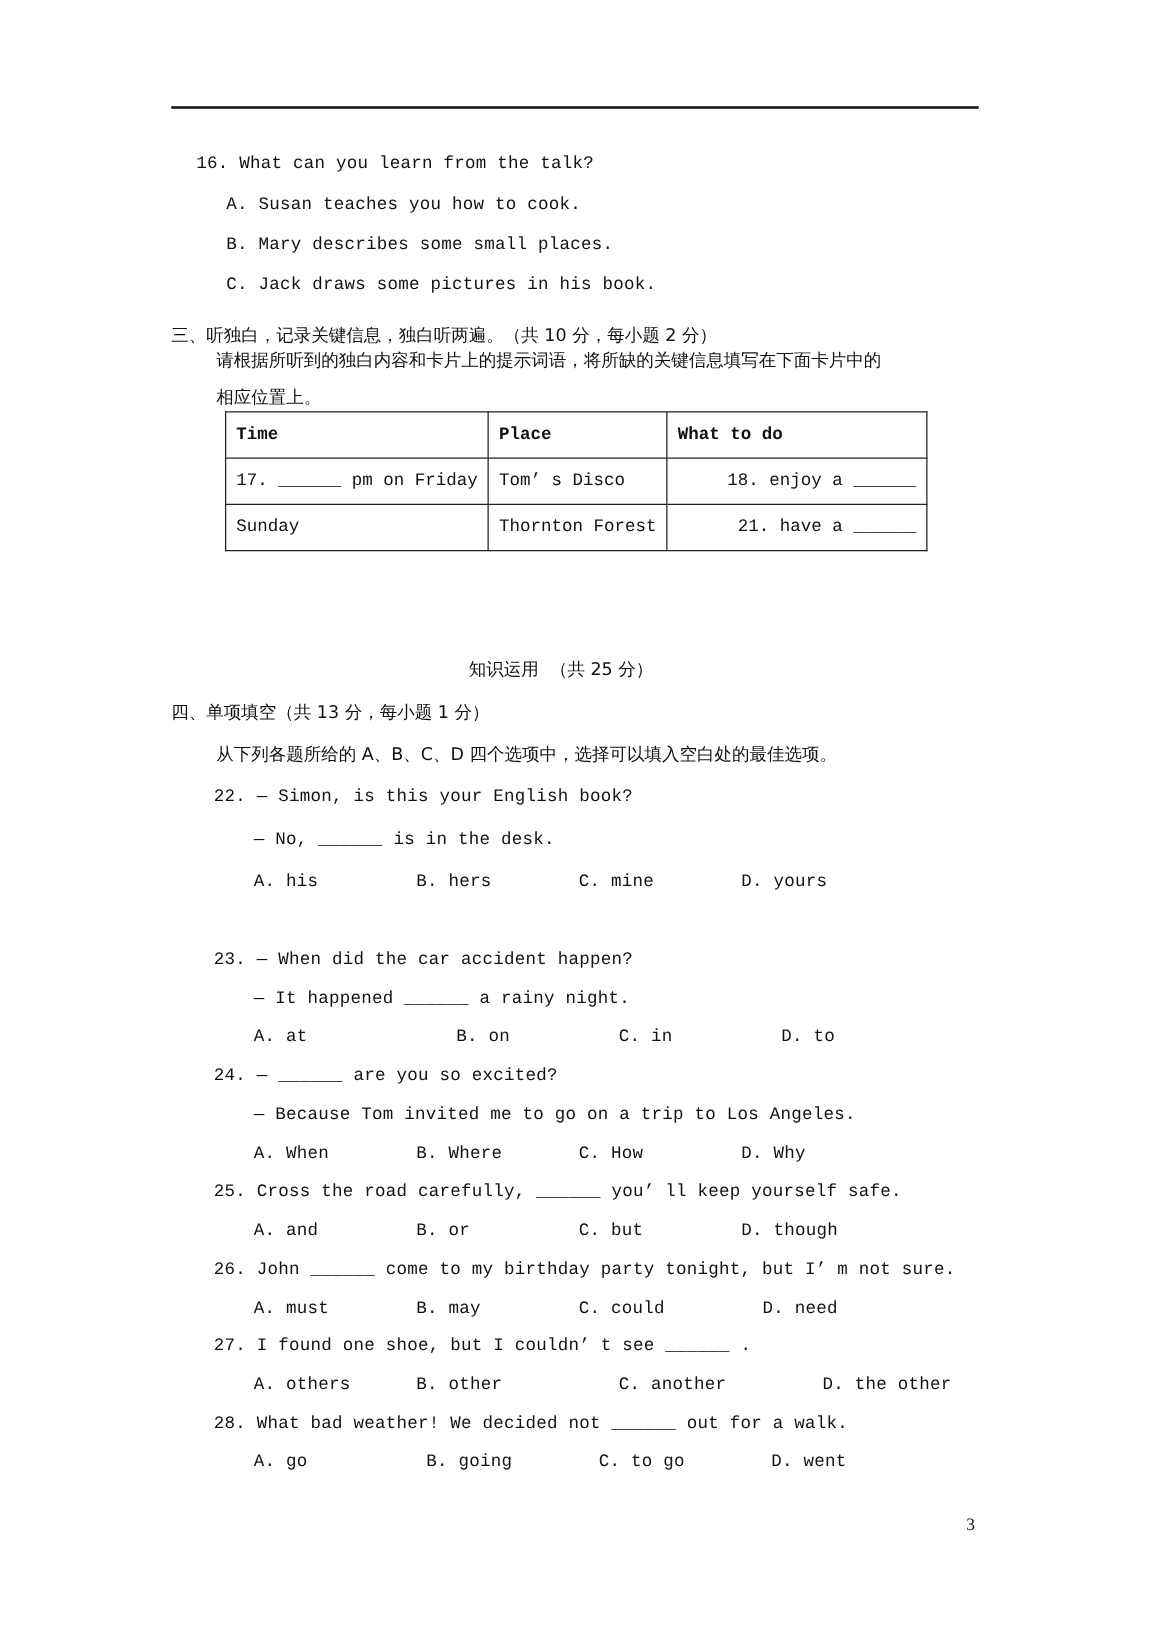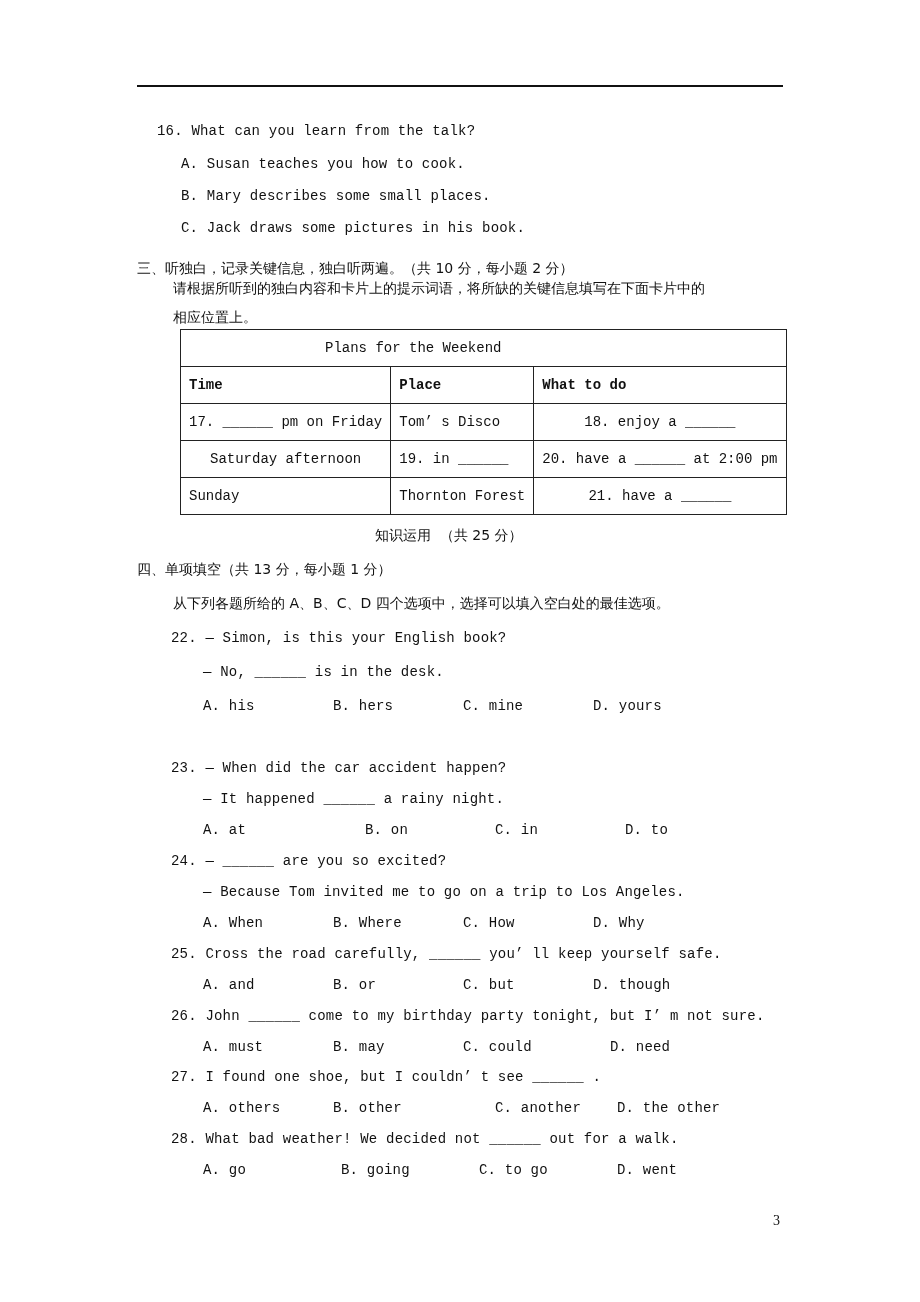--- a/index.html
+++ b/index.html
@@ -8,21 +8,21 @@
     .abs { position: absolute; white-space: pre; }
     .mono { font-family: "Liberation Mono", "DejaVu Sans Mono", monospace; font-size: 14px; letter-spacing: 0.2px; }
     .cjk { font-family: "DejaVu Sans", "Liberation Sans", sans-serif; font-size: 14px; }
     .rule { position: absolute; left: 137px; top: 85px; width: 646px; height: 2px; background: #111; }
     table.card { position: absolute; left: 180px; top: 329px; width: 562px; border-collapse: collapse;
                  font-family: "Liberation Mono", "DejaVu Sans Mono", monospace; font-size: 14px; }
     table.card td { border: 1px solid #222; height: 36px; padding: 0 8px; white-space: nowrap; }
     table.card .title { text-align: left; padding-left: 144px; }
     table.card .hdr { text-align: left; font-weight: bold; }
     table.card .c { }
-    table.card .l { text-align: center; }
+    table.card .l { text-align: right; }
     .page-num { position: absolute; left: 773px; top: 1213px; font-family: "Liberation Serif", serif; font-size: 14px; }
   </style>
 </head>
 <body>
 
 <div class="rule"></div>
 
 <div class="abs mono" style="left:157px;top:123px">16. What can you learn from the talk?</div>
 <div class="abs mono" style="left:181px;top:156px">A. Susan teaches you how to cook.</div>
 <div class="abs mono" style="left:181px;top:188px">B. Mary describes some small places.</div>
@@ -32,37 +32,29 @@
 <div class="abs cjk" style="left:173px;top:280px">请根据所听到的独白内容和卡片上的提示词语，将所缺的关键信息填写在下面卡片中的</div>
 <div class="abs cjk" style="left:173px;top:309px">相应位置上。</div>
 
 <table class="card">
   <colgroup>
       <col style="width:188px">
       <col style="width:142px">
       <col style="width:232px">
     </colgroup>
   <tbody>
-      <tr>
-    <td colspan="3" class="title">Plans for the Weekend</td>
-  </tr>
   <tr>
     <td class="hdr">Time</td>
     <td class="hdr">Place</td>
     <td class="hdr">What to do</td>
   </tr>
   <tr>
     <td class="l">17. ______ pm on Friday</td>
     <td class="c">Tom’ s Disco</td>
     <td class="l">18.  enjoy a ______</td>
-  </tr>
-  <tr>
-    <td class="l">Saturday afternoon</td>
-    <td class="c">19.  in ______</td>
-    <td class="l">20.  have a ______ at 2:00 pm</td>
   </tr>
   <tr>
     <td class="c">Sunday</td>
     <td class="c">Thornton Forest</td>
     <td class="l">21.  have a ______</td>
   </tr>
 </tbody>
   </table>
 
 <div class="abs cjk" style="left:375px;top:527px">知识运用  （共 25 分）</div>
@@ -100,21 +92,21 @@
 <div class="abs mono" style="left:171px;top:1008px">26. John ______ come to my birthday party tonight, but I’ m not sure.</div>
 <div class="abs mono" style="left:203px;top:1039px">A. must</div>
 <div class="abs mono" style="left:333px;top:1039px">B. may</div>
 <div class="abs mono" style="left:463px;top:1039px">C. could</div>
 <div class="abs mono" style="left:610px;top:1039px">D. need</div>
 
 <div class="abs mono" style="left:171px;top:1069px">27. I found one shoe, but I couldn’ t see ______ .</div>
 <div class="abs mono" style="left:203px;top:1100px">A. others</div>
 <div class="abs mono" style="left:333px;top:1100px">B. other</div>
 <div class="abs mono" style="left:495px;top:1100px">C. another</div>
-<div class="abs mono" style="left:617px;top:1100px">D. the other</div>
+<div class="abs mono" style="left:658px;top:1100px">D. the other</div>
 
 <div class="abs mono" style="left:171px;top:1131px">28. What bad weather! We decided not ______ out for a walk.</div>
 <div class="abs mono" style="left:203px;top:1162px">A. go</div>
 <div class="abs mono" style="left:341px;top:1162px">B. going</div>
 <div class="abs mono" style="left:479px;top:1162px">C. to go</div>
 <div class="abs mono" style="left:617px;top:1162px">D. went</div>
 
 <div class="page-num">3</div>
 
 </body></html>

